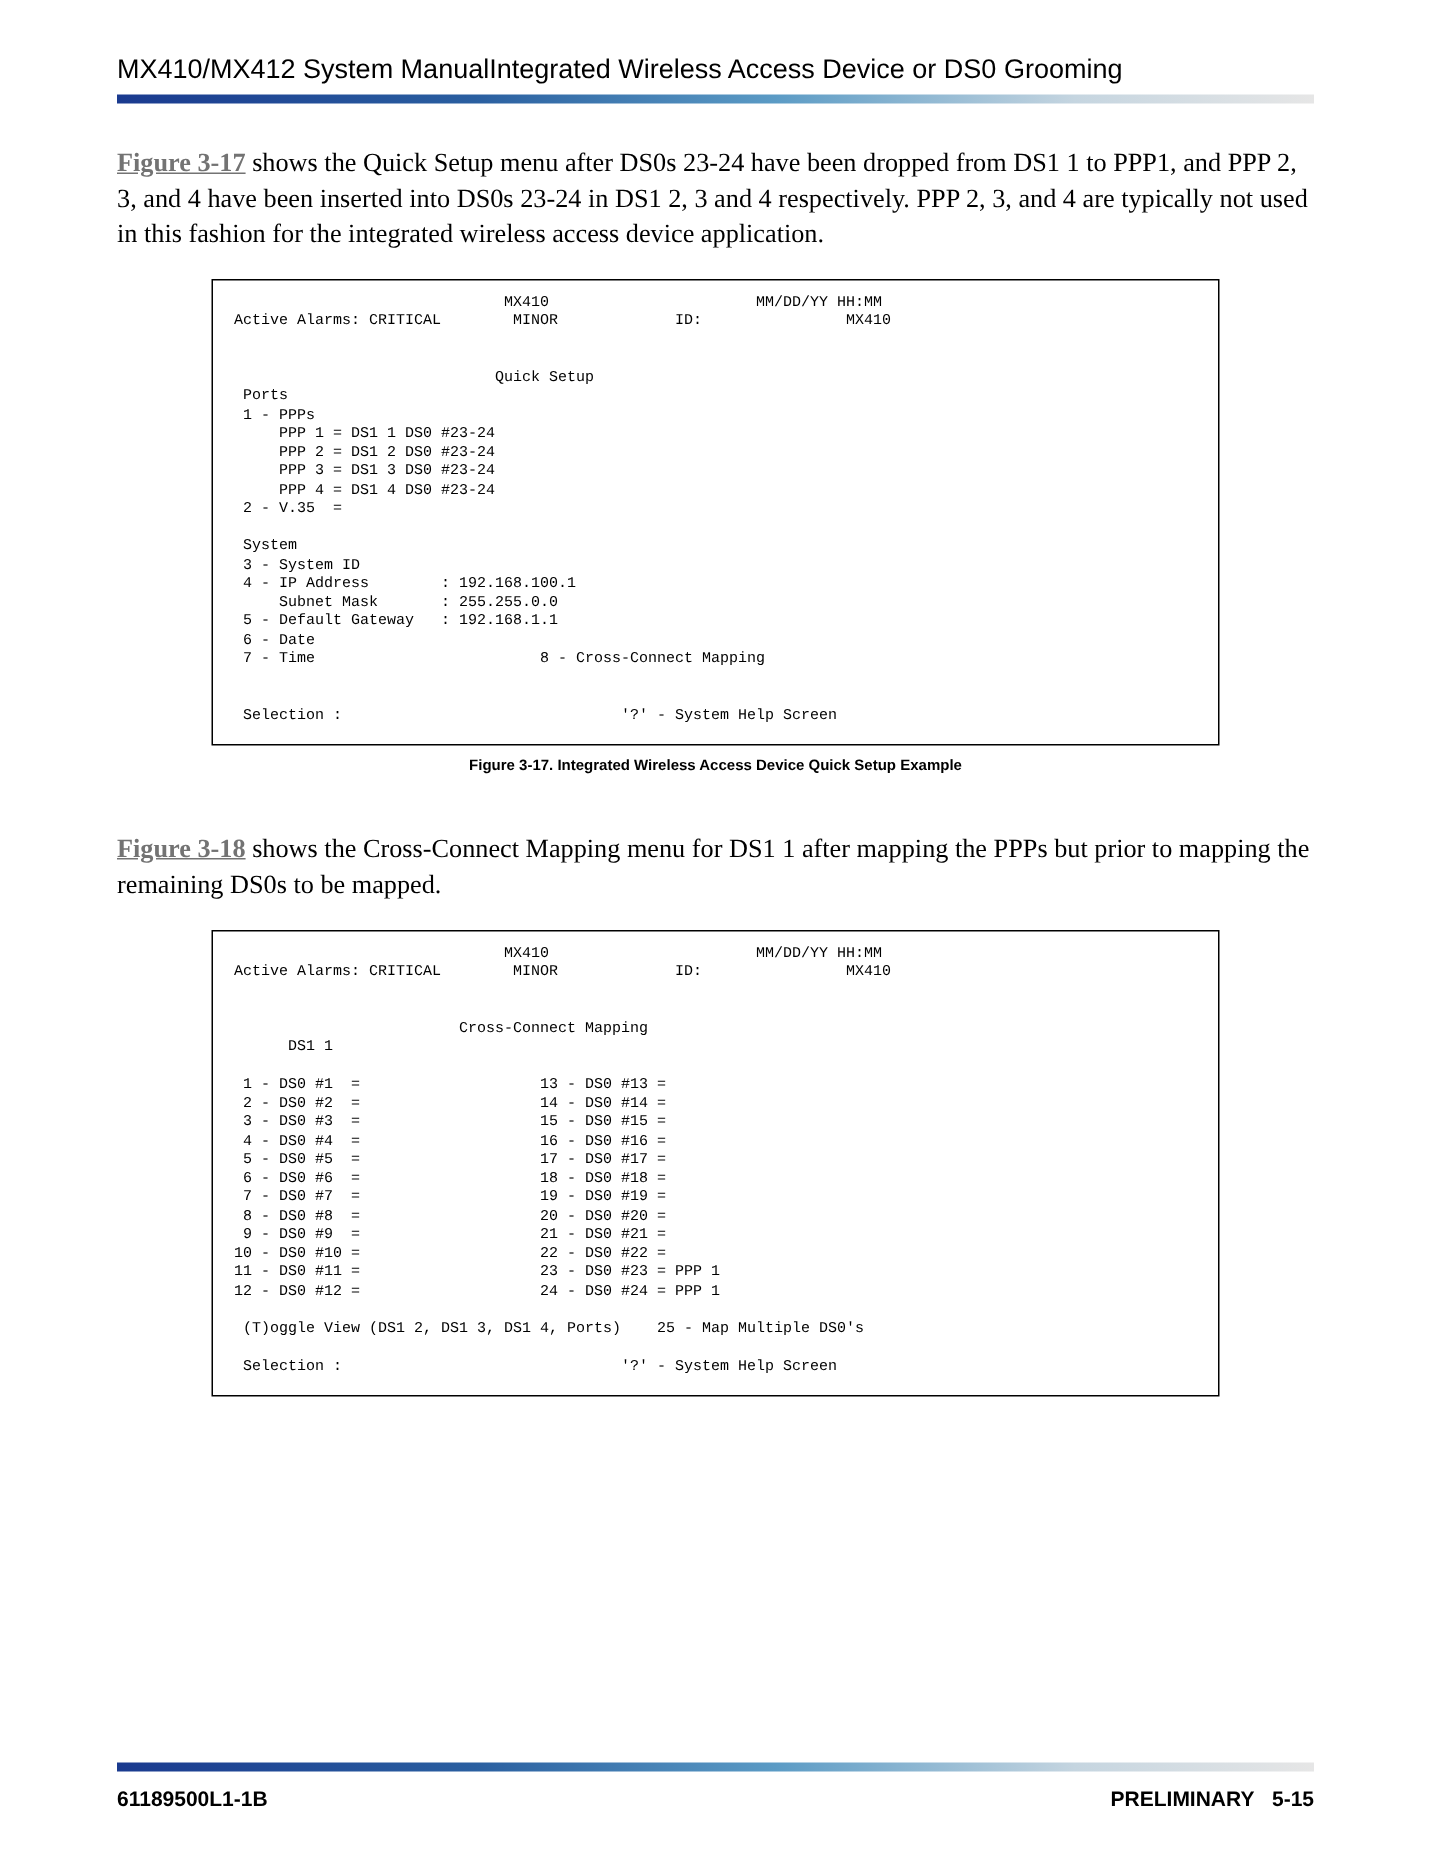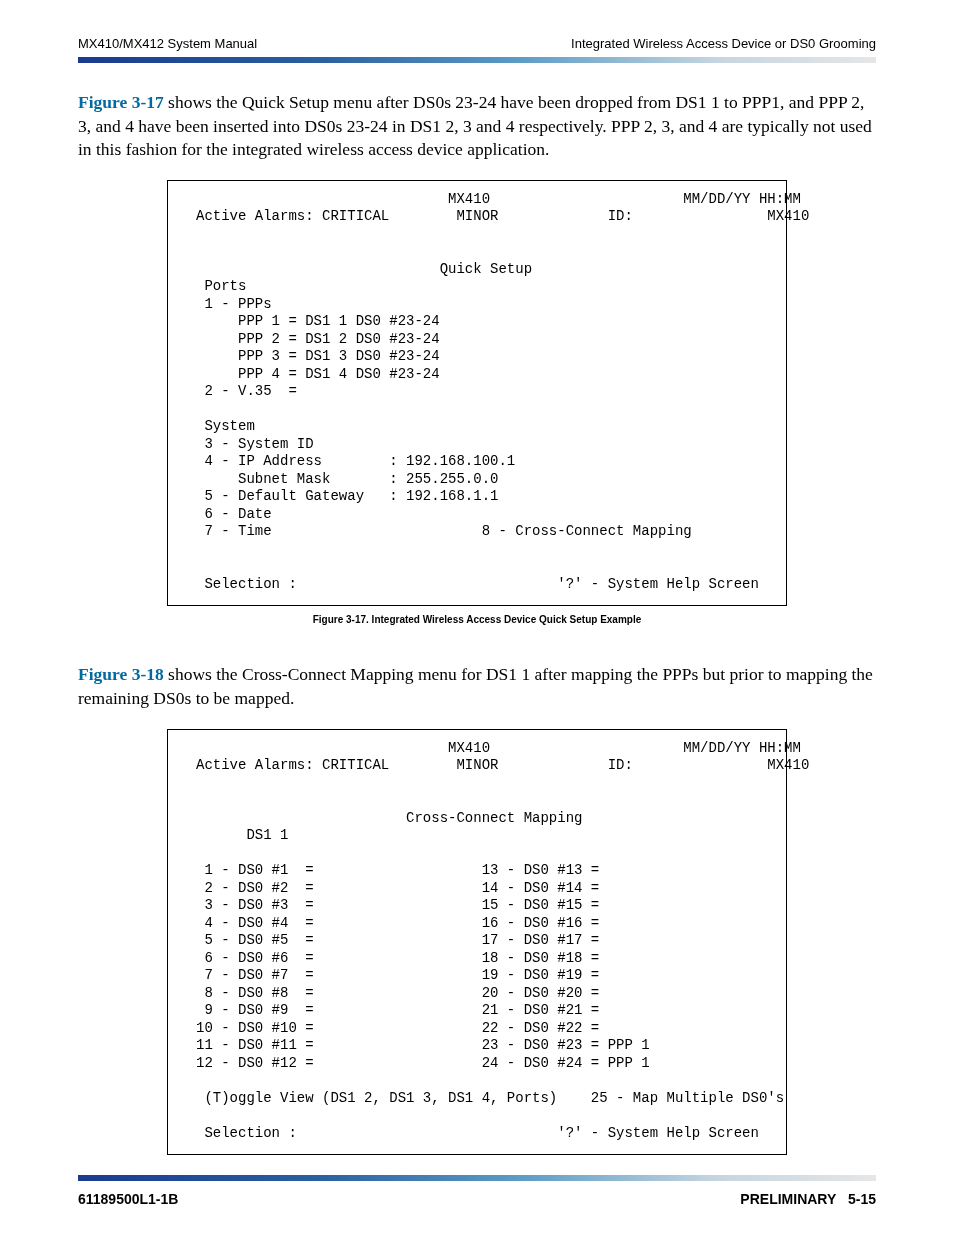--- a/index.html
+++ b/index.html
@@ -11,47 +11,48 @@
   }
   .page {
     width: 954px;
     height: 1235px;
     box-sizing: border-box;
     padding: 36px 78px 30px 78px;
     position: relative;
   }
   .header-row {
     display: flex;
-    justify-content: space-between;
+    justify-content: flex-start;
     font-family: Arial, Helvetica, sans-serif;
-    font-size: 13px;
+    font-size: 18px;
     margin-bottom: 6px;
   }
   .rule {
     height: 6px;
     background: linear-gradient(to right, #1a3a8f 0%, #2a5fa0 30%, #5b9bc5 55%, #c5d5e0 80%, #e6e6e6 100%);
     margin-bottom: 28px;
   }
   .body-text {
     font-size: 17.5px;
     line-height: 1.35;
     margin-bottom: 18px;
   }
   .figref {
-    color: #0369a1;
+    color: #737373;
     font-weight: bold;
+    text-decoration: underline;
   }
   .terminal-box {
     border: 1px solid #000;
-    width: 620px;
+    width: 672px;
     margin: 8px auto 8px auto;
-    padding: 10px 14px 12px 28px;
+    padding: 10px 14px 12px 14px;
     box-sizing: border-box;
     font-family: 'Courier New', Courier, monospace;
-    font-size: 14px;
+    font-size: 10px;
     line-height: 1.25;
     white-space: pre;
   }
   .caption {
     text-align: center;
     font-family: Arial, Helvetica, sans-serif;
     font-weight: bold;
     font-size: 10px;
     margin: 8px 0 38px 0;
   }

